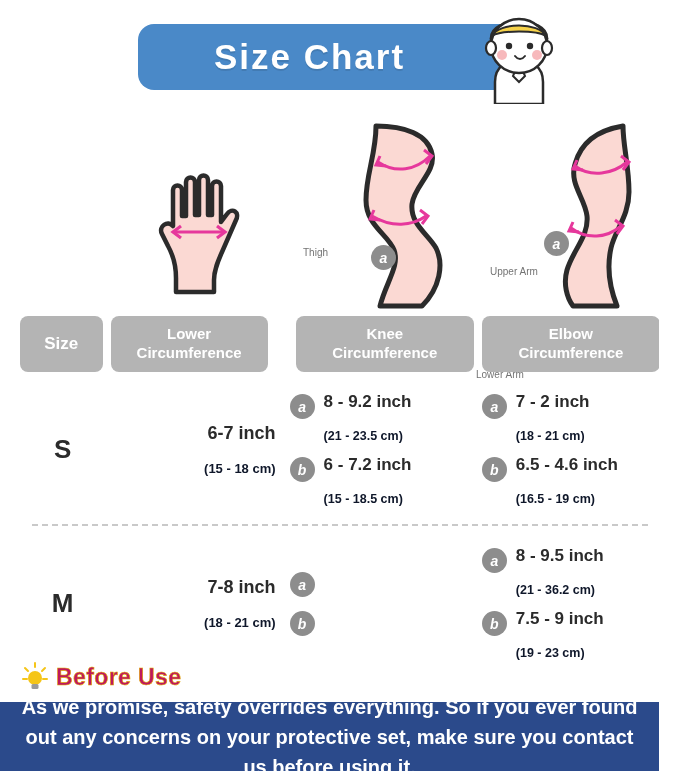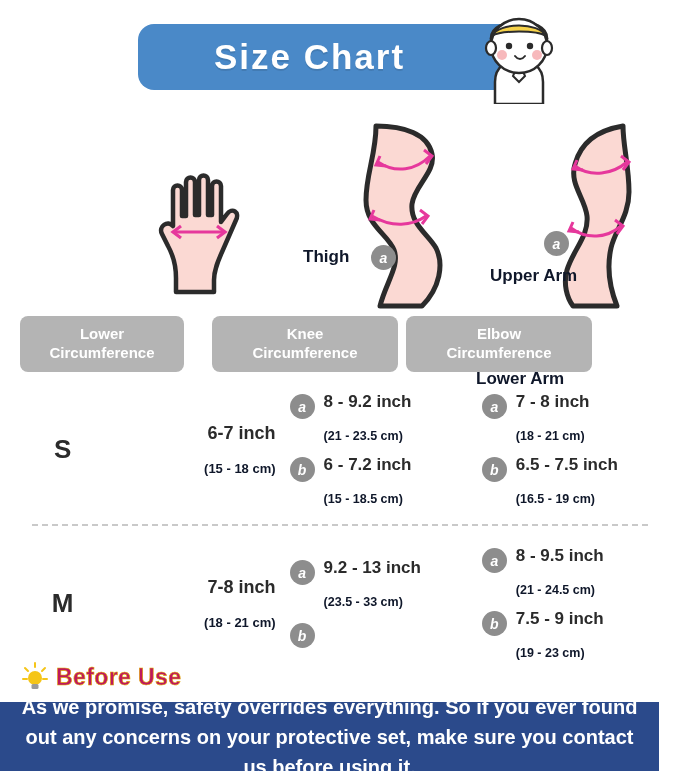--- a/index.html
+++ b/index.html
@@ -61,23 +61,23 @@
     position: absolute;
     left: 340px; top: 10px;
   }
   .elbow {
     position: absolute;
     left: 525px; top: 10px;
   }
 
   .lbl {
     position: absolute;
-    font-size: 17px;
-    font-weight: bold;
-    color: #0f172a;
+    font-size: 10px;
+    font-weight: normal;
+    color: #737373;
   }
   .lbl-thigh { left: 303px; top: 137px; }
   .lbl-calf  { left: 297px; top: 227px; }
   .lbl-upper { left: 490px; top: 156px; }
   .lbl-lower { left: 476px; top: 259px; }
 
   .dot {
     position: absolute;
     width: 25px; height: 25px;
     border-radius: 50%;
@@ -290,20 +290,21 @@
 
     <span class="dot dot-thigh">a</span>
     <span class="dot dot-calf">b</span>
     <span class="dot dot-upper">a</span>
     <span class="dot dot-lower">b</span>
   </div>
 
   <div class="table">
 
     <div class="thead">
+      <div class="th th-size">Size</div>
       <div class="th th-palmar">
         <div>
           <div>Lower</div>
           <div>Circumference</div>
         </div>
       </div>
       <div class="th th-knee">
         <div>
           <div>Knee</div>
           <div>Circumference</div>
@@ -336,60 +337,56 @@
           <span class="jtext">
             <div class="val">6 - 7.2 inch</div>
             <div class="sub">(15 - 18.5 cm)</div>
           </span>
         </div>
       </div>
       <div class="c-joint">
         <div class="jrow">
           <span class="jdot">a</span>
           <span class="jtext">
-            <div class="val">7 - 8 inch</div>
+            <div class="val">7 - 2 inch</div>
             <div class="sub">(18 - 21 cm)</div>
           </span>
         </div>
         <div class="jrow">
           <span class="jdot">b</span>
           <span class="jtext">
-            <div class="val">6.5 - 7.5 inch</div>
+            <div class="val">6.5 - 4.6 inch</div>
             <div class="sub">(16.5 - 19 cm)</div>
           </span>
         </div>
       </div>
     </div>
 
     <div class="divider"></div>
 
     <div class="row">
       <div class="c-size">M</div>
       <div class="c-palmar">
         <div class="val">7-8 inch</div>
         <div class="sub">(18 - 21 cm)</div>
       </div>
       <div class="c-joint">
         <div class="jrow">
           <span class="jdot">a</span>
-          <span class="jtext">
-            <div class="val">9.2 - 13 inch</div>
-            <div class="sub">(23.5 - 33 cm)</div>
-          </span>
         </div>
         <div class="jrow">
           <span class="jdot">b</span>
         </div>
       </div>
       <div class="c-joint">
         <div class="jrow">
           <span class="jdot">a</span>
           <span class="jtext">
             <div class="val">8 - 9.5 inch</div>
-            <div class="sub">(21 - 24.5 cm)</div>
+            <div class="sub">(21 - 36.2 cm)</div>
           </span>
         </div>
         <div class="jrow">
           <span class="jdot">b</span>
           <span class="jtext">
             <div class="val">7.5 - 9 inch</div>
             <div class="sub">(19 - 23 cm)</div>
           </span>
         </div>
       </div>

